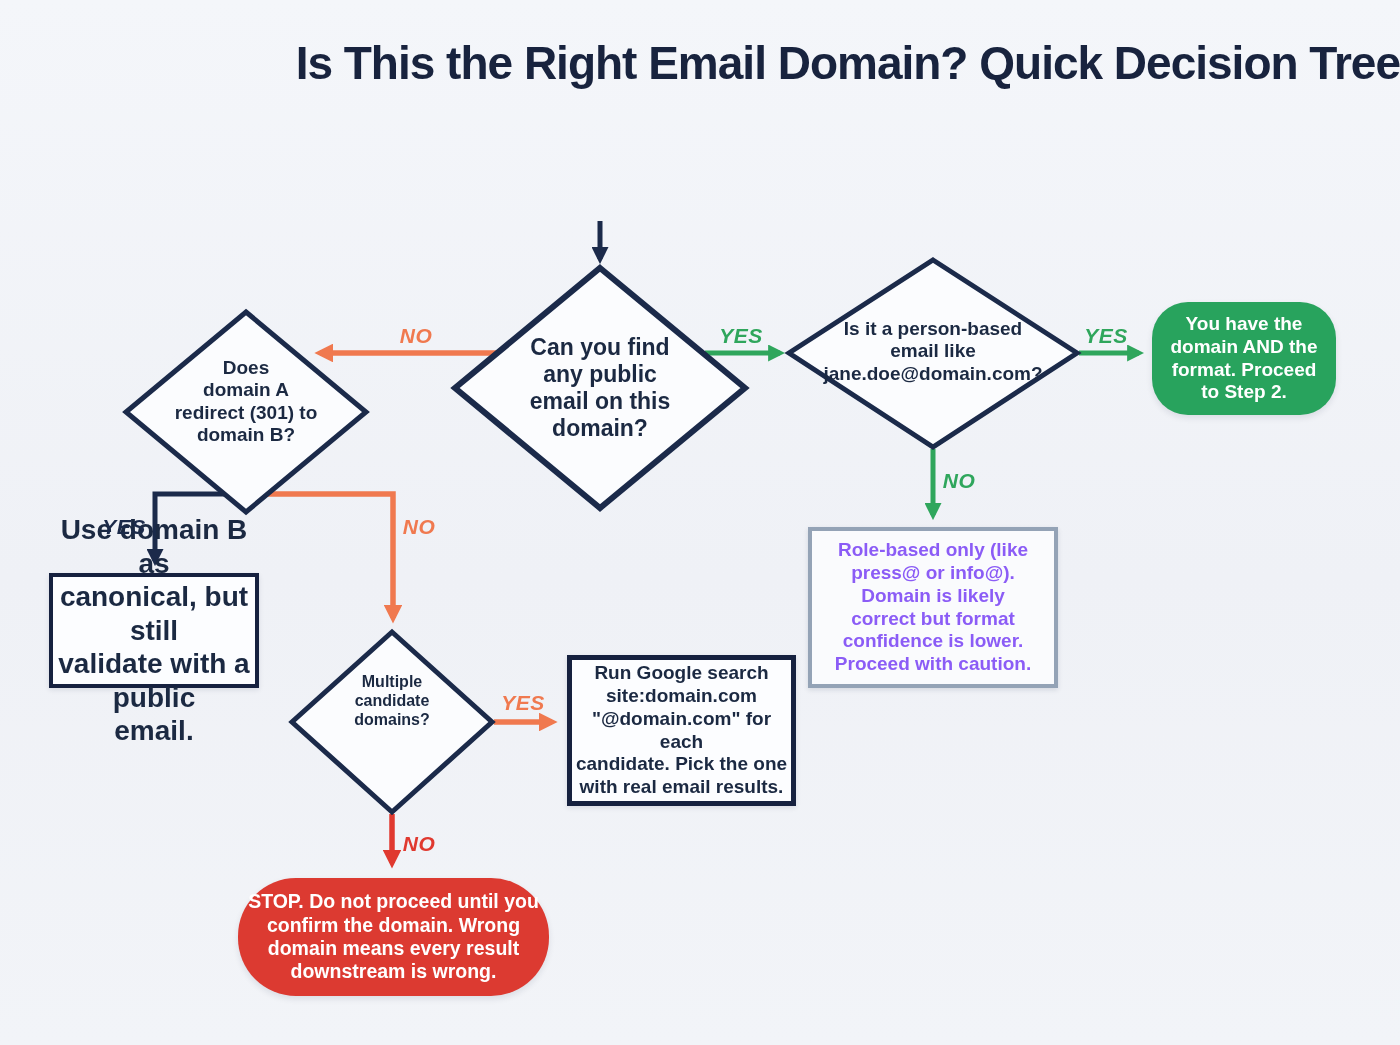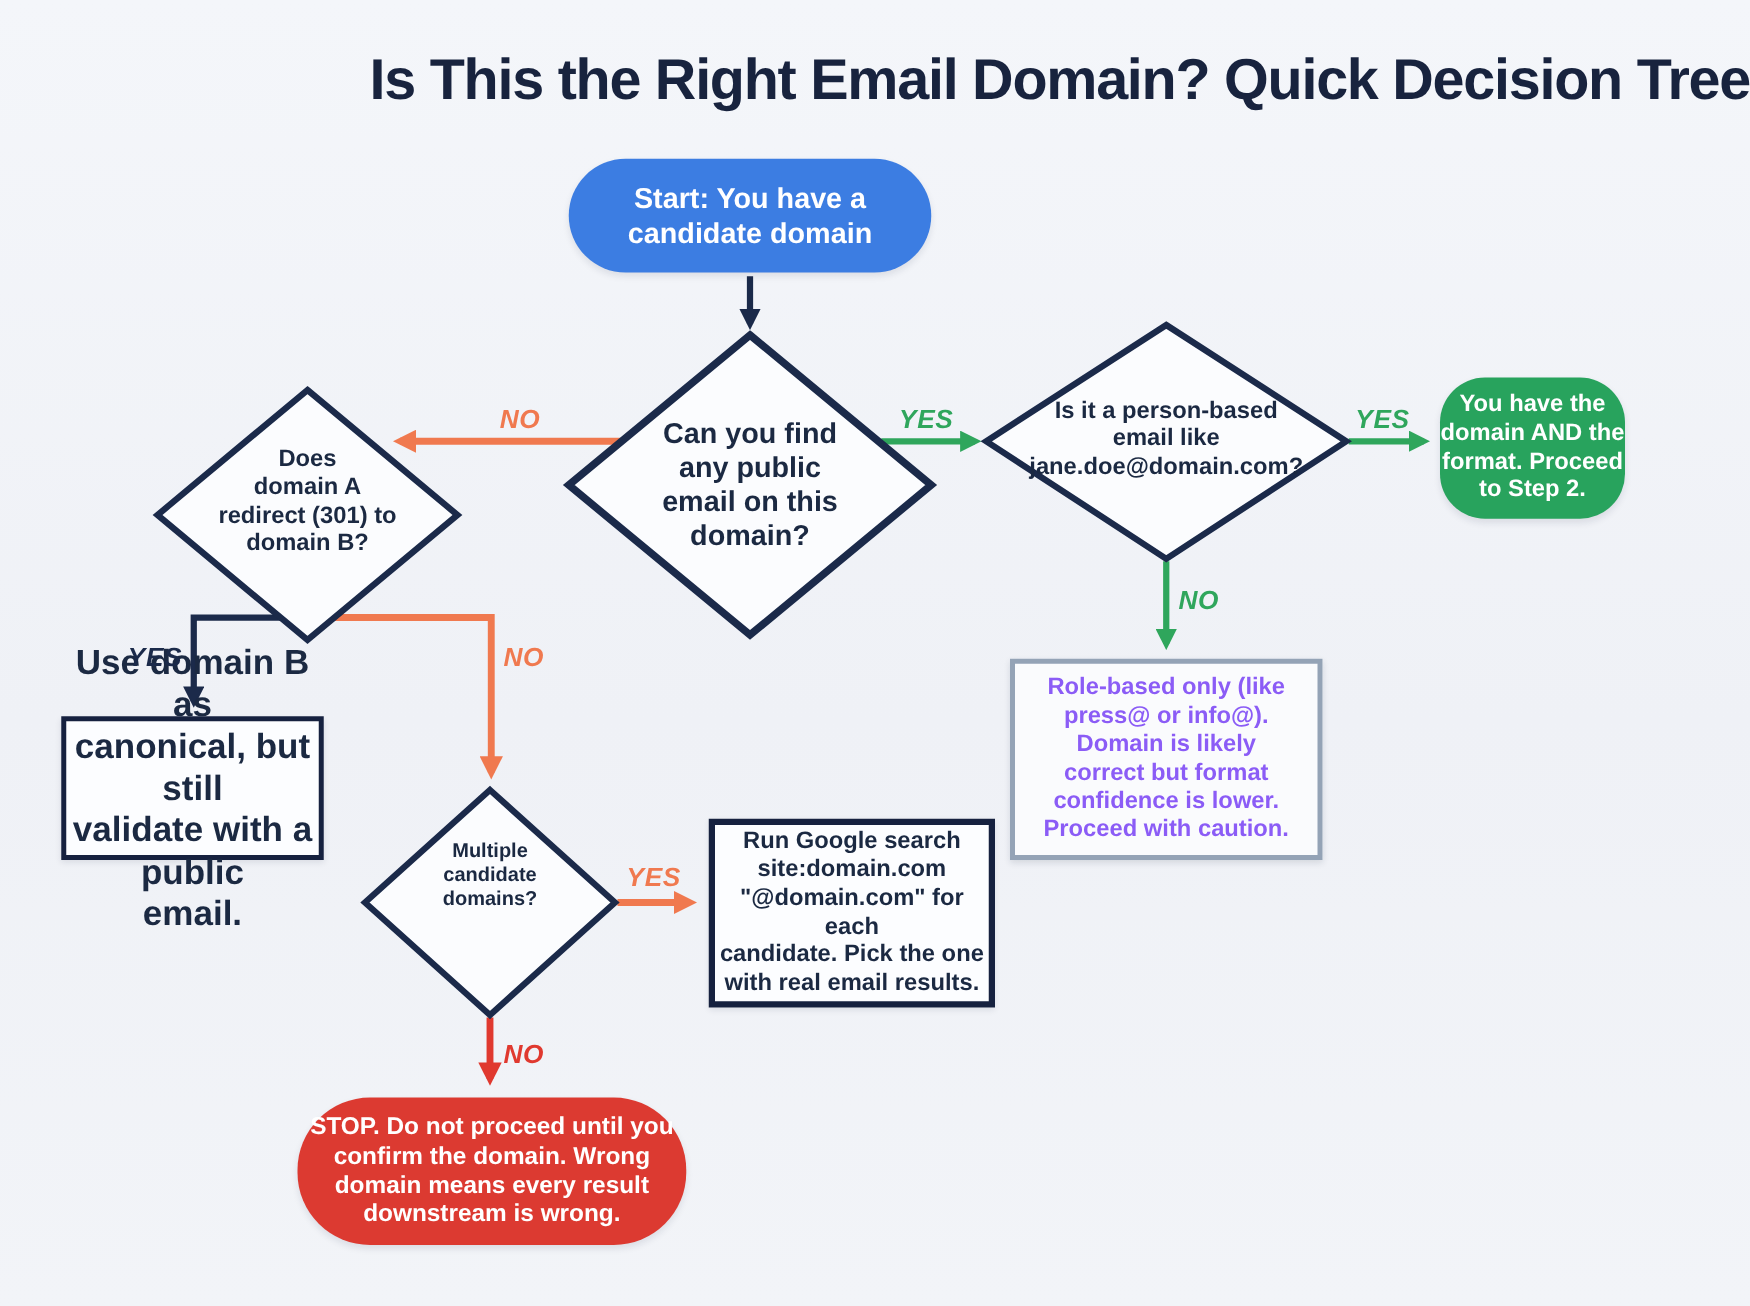--- a/index.html
+++ b/index.html
@@ -27,21 +27,21 @@
     font-weight:bold;line-height:1.2;
     box-sizing:border-box;
   }
   .pill-start{
     left:455px;top:127px;width:290px;height:91px;
     background:#3c7de2;border-radius:46px;
     color:#ffffff;font-size:23px;
     box-shadow:0 3px 6px rgba(20,30,60,0.10);
   }
   .pill-success{
-    left:1152px;top:302px;width:148px;height:113px;
+    left:1152px;top:302px;width:184px;height:113px;
     background:#28a35d;border-radius:36px;
     color:#ffffff;font-size:19px;
     box-shadow:0 3px 6px rgba(20,30,60,0.10);
   }
   .pill-stop{
     left:238px;top:878px;width:311px;height:118px;
     background:#dc3a31;border-radius:58px;
     color:#ffffff;font-size:19.5px;
     box-shadow:0 3px 6px rgba(20,30,60,0.10);
   }
@@ -113,22 +113,20 @@
     <path d="M392,814 L392,863" stroke="#e0392f" stroke-width="5.5" fill="none" marker-end="url(#ah-red)"></path>
 
     <polygon points="600,268 745,388 600,508 455,388" fill="#fbfcfe" stroke="#1b2a4a" stroke-width="6"></polygon>
     <polygon points="933,260 1077,353 933,447 789,353" fill="#fbfcfe" stroke="#1b2a4a" stroke-width="5"></polygon>
     <polygon points="246,312 366,412 246,512 126,412" fill="#fbfcfe" stroke="#1b2a4a" stroke-width="5"></polygon>
     <polygon points="392,632 492,722 392,812 292,722" fill="#fbfcfe" stroke="#1b2a4a" stroke-width="5"></polygon>
   </svg>
 
   <div class="title">Is This the Right Email Domain? Quick Decision Tree</div>
 
-  <div class="node pill-start">Start: You have a
-candidate domain</div>
   <div class="node pill-success">You have the
 domain AND the
 format. Proceed
 to Step 2.</div>
   <div class="node box-role">Role-based only (like
 press@ or info@).
 Domain is likely
 correct but format
 confidence is lower.
 Proceed with caution.</div>

